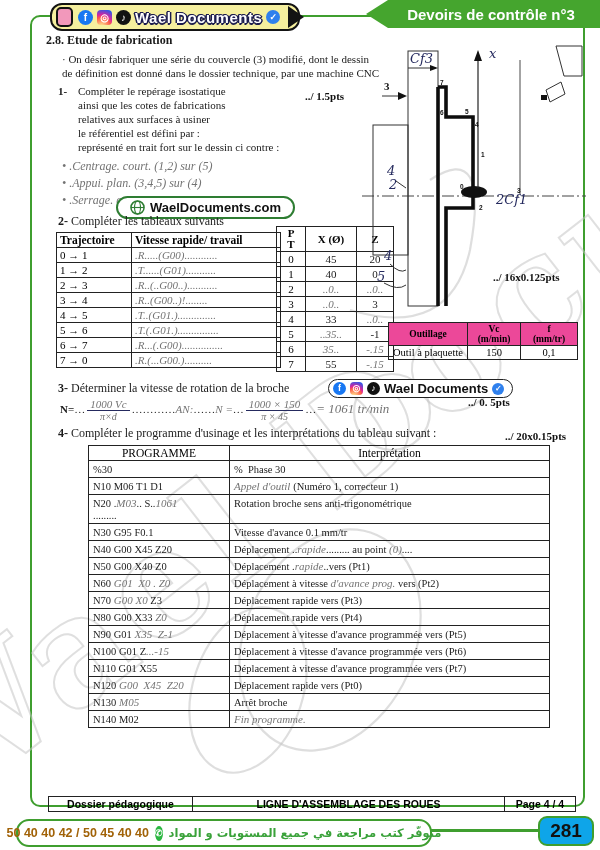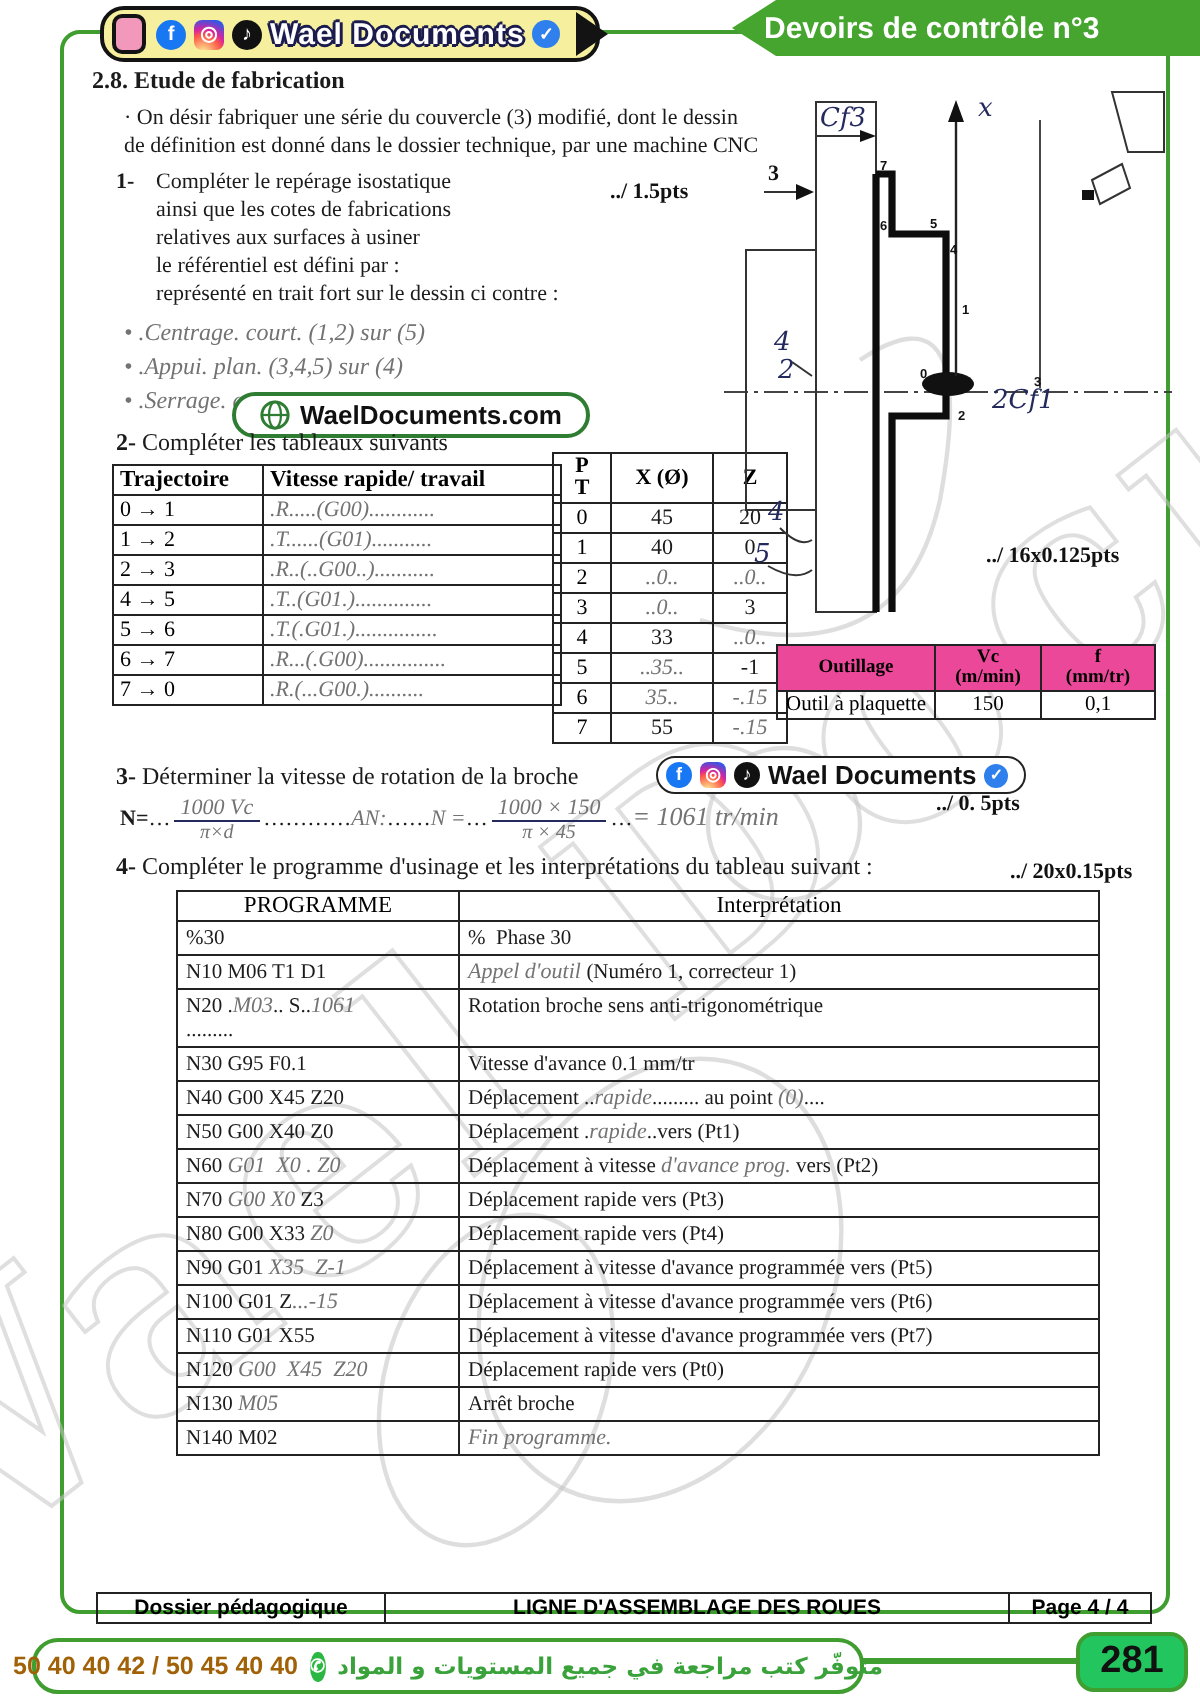--- a/index.html
+++ b/index.html
@@ -15,21 +15,21 @@
   
   .pencil{position:absolute;left:50px;top:3px;height:24px;background:#f5ef9e;border:2px solid #131313;border-radius:12px;display:flex;align-items:center;gap:4px;padding:0 6px 0 4px;z-index:6;}
   .eraser{width:13px;height:16px;background:#f298bb;border:2px solid #131313;border-radius:5px;margin-right:1px;}
   .sicon{width:15px;height:15px;border-radius:50%;color:#fff;font:bold 10px/15px "Liberation Sans",sans-serif;text-align:center;flex:0 0 auto;}
   .fb{background:#1877f2;}
   .ig{background:radial-gradient(circle at 30% 110%, #fdf497 0%, #fd5949 45%, #d6249f 60%, #285AEB 90%);border-radius:4px;}
   .tt{background:#111;}
   .ptitle{font:bold 15px "Liberation Sans",sans-serif;color:#fff;text-shadow:-1.5px 0 #1b1b4e,1.5px 0 #1b1b4e,0 -1.5px #1b1b4e,0 1.5px #1b1b4e,1px 1px #1b1b4e,-1px -1px #1b1b4e;letter-spacing:.5px;white-space:nowrap;}
   .vbadge{width:14px;height:14px;border-radius:50%;background:#2f80ed;color:#fff;font:bold 9px/14px "Liberation Sans",sans-serif;text-align:center;}
   .ptip{width:0;height:0;border-top:11px solid transparent;border-bottom:11px solid transparent;border-left:16px solid #131313;margin-left:4px;margin-right:-12px;}
-  .ribbon{position:absolute;right:0;top:0;width:218px;height:28px;background:#45a52e;clip-path:polygon(0 50%,22px 0,100% 0,100% 100%,22px 100%);display:flex;align-items:center;justify-content:flex-start;padding-left:16px;z-index:6;}
+  .ribbon{position:absolute;right:0;top:0;width:218px;height:28px;background:#45a52e;clip-path:polygon(0 50%,22px 0,100% 0,100% 100%,22px 100%);display:flex;align-items:center;justify-content:center;padding-left:16px;z-index:6;}
   .ribbon span{font:bold 15px "Liberation Sans",sans-serif;color:#fff;white-space:nowrap;}
   
   .pr, .printed{font-family:"Liberation Serif",serif;color:#1b1b1b;}
   .b{font-weight:bold;}
   .t11{font-size:11px;line-height:14px;}
   .t12{font-size:12px;line-height:15px;}
   
   .hw{font-family:Liberation Serif, serif;font-style:italic;color:#737373;}
   
   table{border-collapse:collapse;background:transparent;}
@@ -66,21 +66,21 @@
   .cl{fill:none;stroke:#444;stroke-width:1;stroke-dasharray:12 3 2 3;}
   .dlab{font-family:"Liberation Serif",serif;font-weight:bold;font-size:11px;fill:#111;}
   .dhw{font-family:"DejaVu Serif",serif;font-style:italic;font-size:13px;fill:#252a5e;}
   .dpt{font-family:"Liberation Sans",sans-serif;font-size:6.5px;font-weight:bold;fill:#111;}
   
   .bpill{position:absolute;left:16px;top:819px;width:412px;height:24px;border:2px solid #3f9e2f;border-radius:13px;background:#fff;display:flex;align-items:center;justify-content:center;gap:6px;z-index:4;}
   .phone{font:bold 12.5px "Liberation Sans",sans-serif;color:#a16207;white-space:nowrap;}
   .wapp{width:15px;height:15px;border-radius:50%;background:#2bb741;color:#fff;font:bold 9px/15px "Liberation Sans",sans-serif;text-align:center;}
   .arabic{font:bold 11.5px "DejaVu Sans",sans-serif;color:#3aa23a;white-space:nowrap;}
   .bline{position:absolute;left:428px;top:829px;width:112px;height:2.5px;background:#3f9e2f;z-index:3;}
-  .bnum{position:absolute;left:538px;top:816px;width:52px;height:26px;border:2.5px solid #3f9e2f;border-radius:9px;background:#22c55e;display:flex;align-items:center;justify-content:center;font:bold 19px "Liberation Sans",sans-serif;color:#111;z-index:4;}
+  .bnum{position:absolute;left:538px;top:816px;width:52px;height:26px;border:2.5px solid #3f9e2f;border-radius:9px;background:#0ea5e9;display:flex;align-items:center;justify-content:center;font:bold 19px "Liberation Sans",sans-serif;color:#111;z-index:4;}
   .content{z-index:2;}
   .globe{flex:0 0 auto;}
 </style>
 </head>
 <body>
 
 <div class="page">
 
   <div class="frame"></div>
 
@@ -155,20 +155,24 @@
           <td class="c1"><span>0</span> <span>→</span> <span>1</span></td>
           <td class="c2 hw">.R.....(G00)............</td>
         </tr>
     <tr>
           <td class="c1"><span>1</span> <span>→</span> <span>2</span></td>
           <td class="c2 hw">.T......(G01)...........</td>
         </tr>
     <tr>
           <td class="c1"><span>2</span> <span>→</span> <span>3</span></td>
           <td class="c2 hw">.R..(..G00..)...........</td>
+        </tr>
+    <tr>
+          <td class="c1"><span>3</span> <span>→</span> <span>4</span></td>
+          <td class="c2 hw">.R..(G00..)!........</td>
         </tr>
     <tr>
           <td class="c1"><span>4</span> <span>→</span> <span>5</span></td>
           <td class="c2 hw">.T..(G01.)..............</td>
         </tr>
     <tr>
           <td class="c1"><span>5</span> <span>→</span> <span>6</span></td>
           <td class="c2 hw">.T.(.G01.)...............</td>
         </tr>
     <tr>

